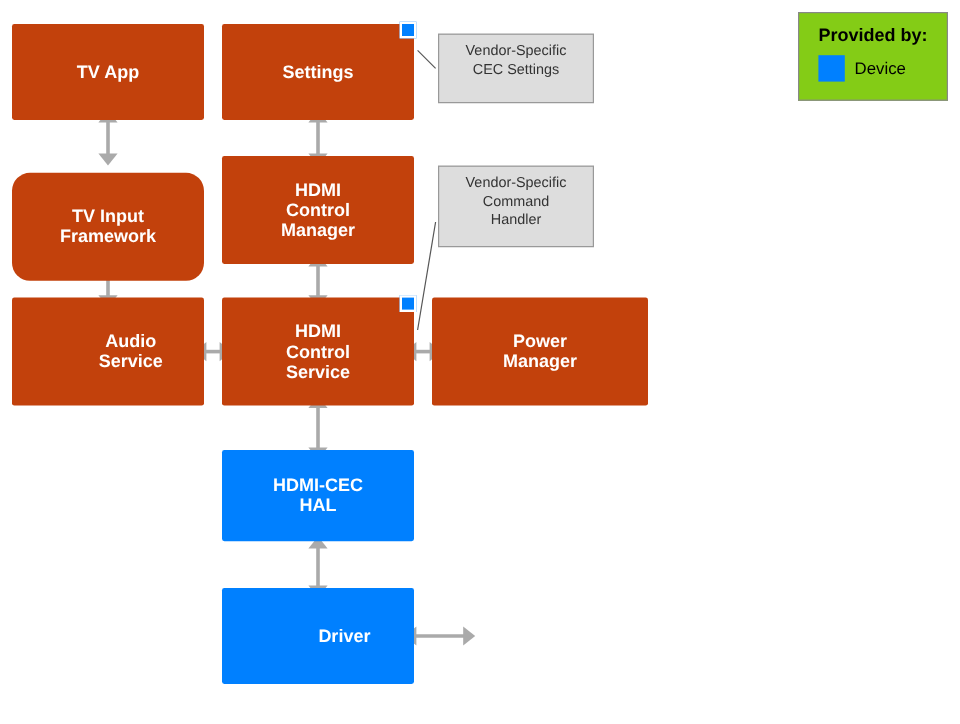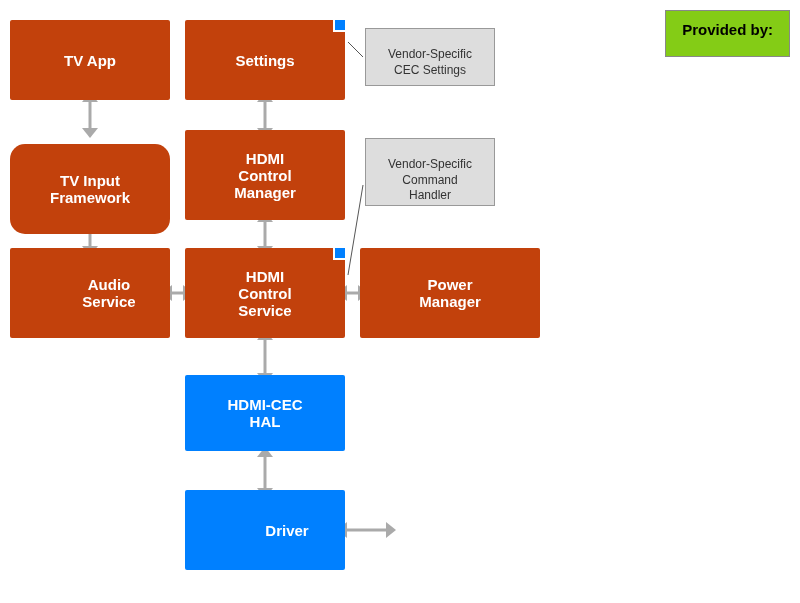--- a/index.html
+++ b/index.html
@@ -64,21 +64,21 @@
     }
 
     
     .callout {
       position: absolute;
       background: #ddd;
       border: 1px solid #999;
       font-size: 12px;
       color: #333;
       text-align: center;
-      padding: 18px 8px;
+      padding: 6px 8px;
       line-height: 1.3;
     }
 
     
     .arrows-svg {
       position: absolute;
       top: 0;
       left: 0;
       width: 800px;
       height: 603px;
@@ -181,15 +181,19 @@
     <span>Vendor-Specific<br>CEC Settings</span>
   </div>
 
   <div class="callout" style="left:365px;top:138px;width:130px;height:68px;">
     <span>Vendor-Specific<br>Command<br>Handler</span>
   </div>
 
 
   <div class="legend">
     <div class="legend-title">Provided by:</div>
+    <div class="legend-item">
+      <div class="legend-box" style="background:#0080ff;"></div>
+      <span class="legend-label">Device</span>
+    </div>
   </div>
 
 </div>
 
 </body></html>

